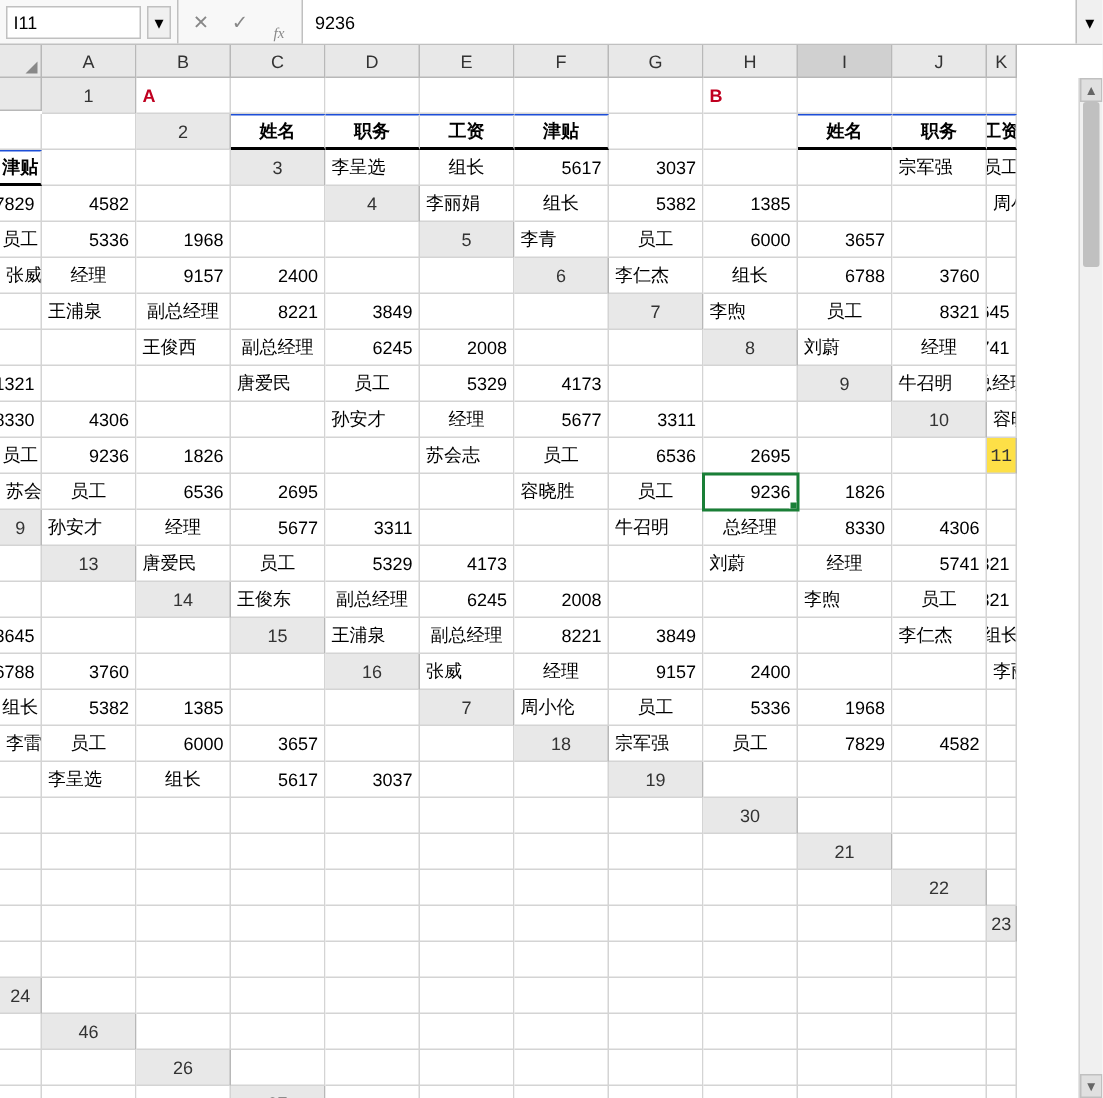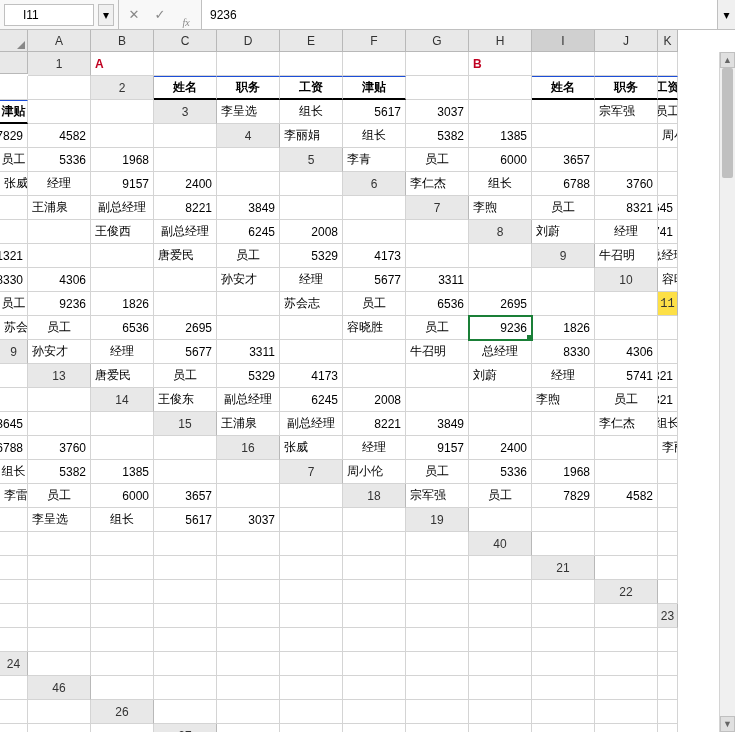--- a/index.html
+++ b/index.html
@@ -1,21 +1,21 @@
 <!DOCTYPE html>
 <html><head>
   <meta charset="utf-8">
   <style>
     * { margin: 0; padding: 0; box-sizing: border-box; }
     body { font-family: Arial, "Microsoft YaHei", sans-serif; font-size: 12px; background: #f0f0f0; overflow: hidden; }
     .container { width: 735px; height: 732px; display: flex; flex-direction: column; background: #fff; }
     
     .formula-bar { height: 30px; display: flex; align-items: center; border-bottom: 1px solid #c0c0c0; background: #f8f8f8; }
     .name-box-wrap { display: flex; align-items: center; border-right: 1px solid #c0c0c0; height: 100%; }
-    .name-box { width: 90px; height: 22px; border: 1px solid #c0c0c0; background: #fff; padding: 2px 18px; margin: 0 4px; font-size: 12px; }
+    .name-box { width: 90px; height: 22px; border: 1px solid #c0c0c0; background: #fff; padding: 2px 4px; margin: 0 4px; font-size: 12px; }
     .nb-dd { width: 16px; height: 22px; border: 1px solid #c0c0c0; background: #f0f0f0; display:flex; align-items:center; justify-content:center; margin-right:4px; cursor:pointer; }
     .fb-btns { display: flex; align-items: center; height: 100%; padding: 0 6px; gap: 8px; border-right: 1px solid #c0c0c0; }
     .fb-btn { width: 18px; height: 18px; display:flex; align-items:center; justify-content:center; color: #888; cursor: pointer; font-size: 13px; }
     .fx { font-style: italic; font-family: serif; font-size: 10px; margin-top: 16px; }
     .formula-input-wrap { flex: 1; display:flex; align-items:center; height:100%; }
     .formula-input { flex:1; border: none; height: 100%; padding: 0 8px; font-size: 12px; background:#fff; outline:none; }
     .fi-dd { width: 18px; height: 100%; border-left: 1px solid #c0c0c0; background:#f0f0f0; display:flex; align-items:center; justify-content:center; cursor:pointer; }
     
     .sheet-area { flex:1; position: relative; overflow: hidden; }
     .grid { display: grid; grid-template-columns: 28px repeat(10, 63px) 20px; }
@@ -324,21 +324,21 @@
         <div class="cell"></div>
         <div class="cell"></div>
         <div class="cell"></div>
         <div class="cell"></div>
         <div class="cell"></div>
         <div class="cell"></div>
         <div class="cell"></div>
         <div class="cell"></div>
         <div class="cell"></div>
         <div class="cell"></div>
-        <div class="row-hdr">40</div>
+        <div class="row-hdr">30</div>
         <div class="cell"></div>
         <div class="cell"></div>
         <div class="cell"></div>
         <div class="cell"></div>
         <div class="cell"></div>
         <div class="cell"></div>
         <div class="cell"></div>
         <div class="cell"></div>
         <div class="cell"></div>
         <div class="cell"></div>

